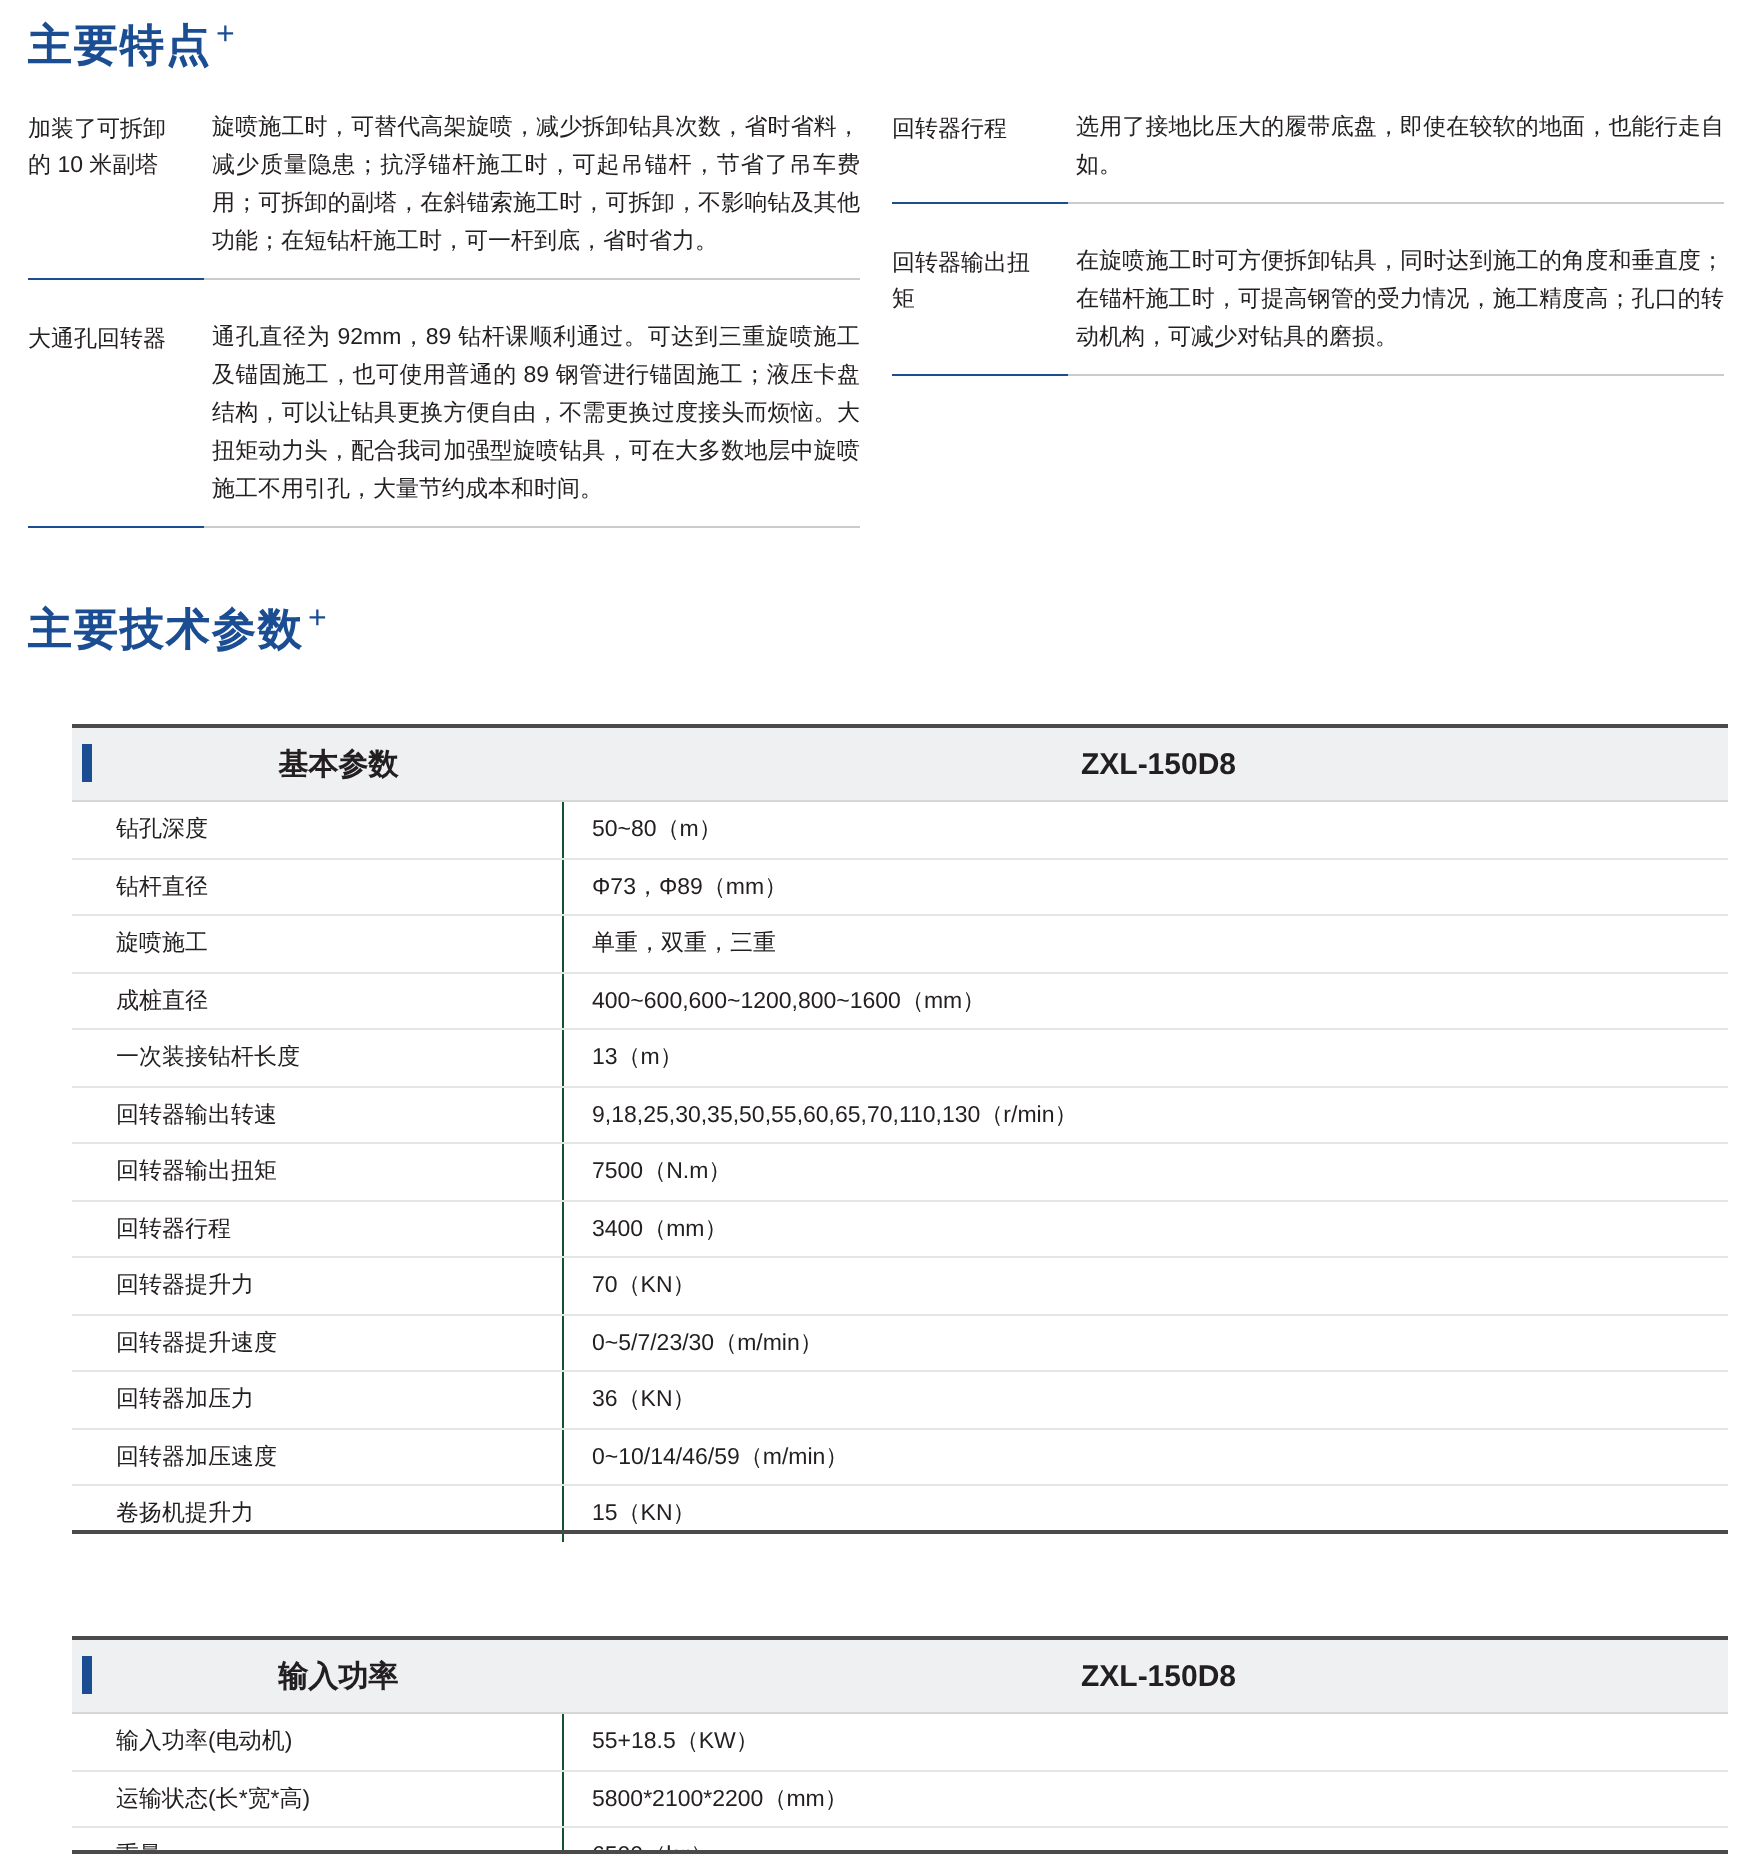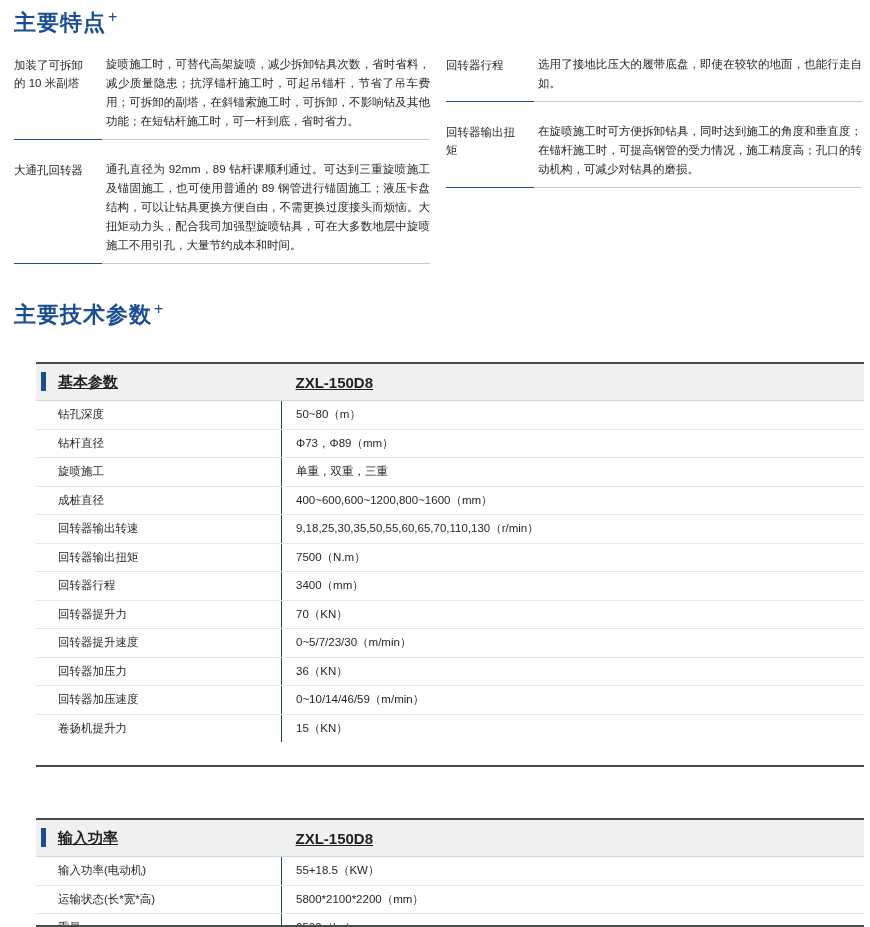--- a/index.html
+++ b/index.html
@@ -92,24 +92,23 @@
   }
   #spec-table-basic { top: 362px; }
   #spec-table-power { top: 818px; }
 
   .spec-table thead th {
     background: #eef0f2;
     height: 34px;
     font-size: 15px;
     font-weight: bold;
     color: #231f20;
-    text-align: left;
+    text-align: center;
     border-top: 2px solid #4a4a4a;
     border-bottom: 1px solid #d4d6d8;
-    text-decoration: underline;
   }
   .spec-table thead th.th-name {
     width: 222px;
     padding-left: 22px;
     position: relative;
   }
   .spec-table thead th.th-name::before {
     content: "";
     position: absolute;
     left: 5px;
@@ -210,20 +209,24 @@
         </tr>
         <tr>
           <td class="cell-name">旋喷施工</td>
           <td class="cell-value">单重，双重，三重</td>
         </tr>
         <tr>
           <td class="cell-name">成桩直径</td>
           <td class="cell-value">400~600,600~1200,800~1600（mm）</td>
         </tr>
         <tr>
+          <td class="cell-name">一次装接钻杆长度</td>
+          <td class="cell-value">13（m）</td>
+        </tr>
+        <tr>
           <td class="cell-name">回转器输出转速</td>
           <td class="cell-value">9,18,25,30,35,50,55,60,65,70,110,130（r/min）</td>
         </tr>
         <tr>
           <td class="cell-name">回转器输出扭矩</td>
           <td class="cell-value">7500（N.m）</td>
         </tr>
         <tr>
           <td class="cell-name">回转器行程</td>
           <td class="cell-value">3400（mm）</td>

